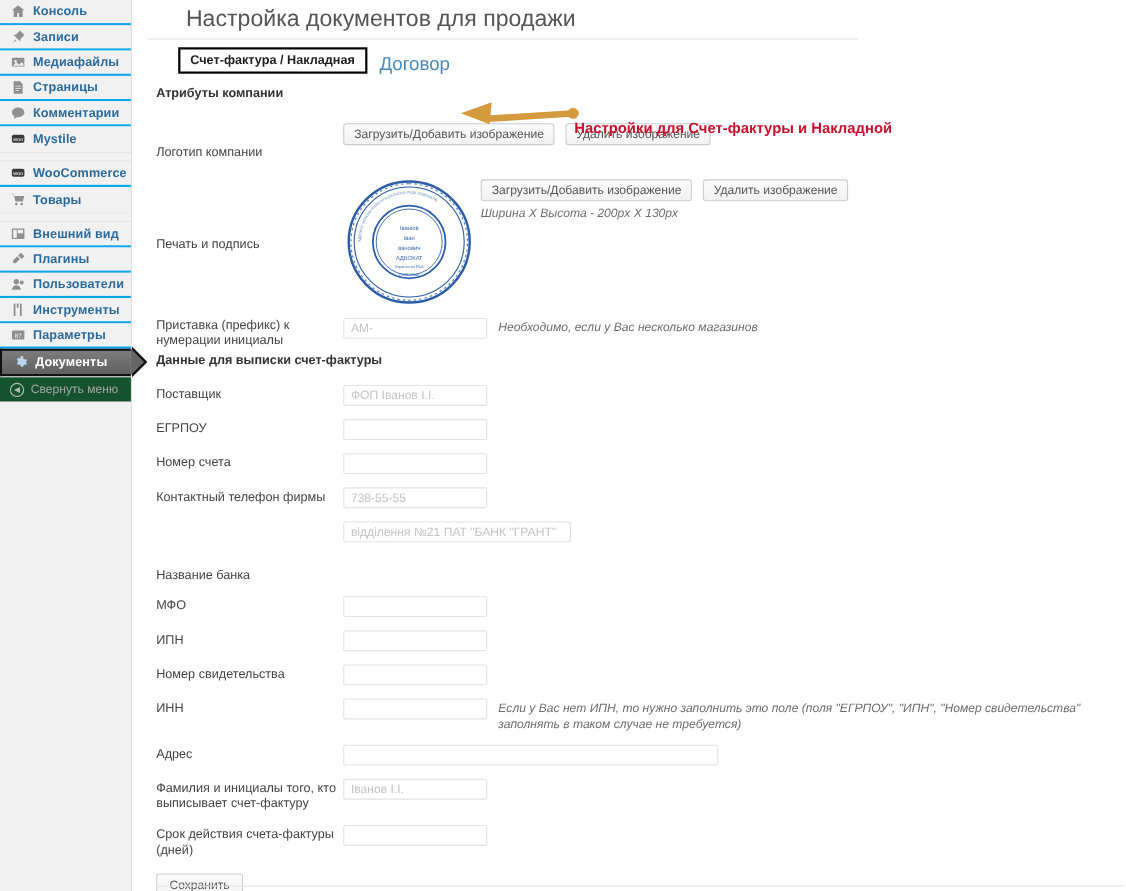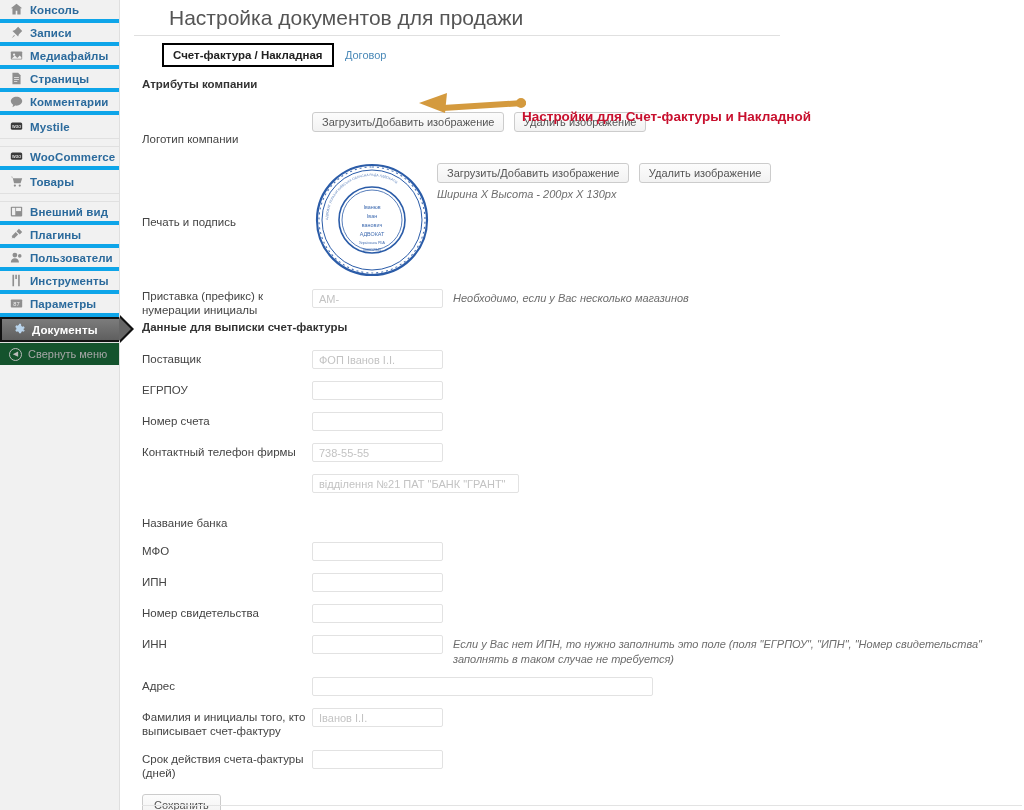--- a/index.html
+++ b/index.html
@@ -17,21 +17,21 @@
     background:#f1f1f1;border-right:1px solid #dfdfdf;
     box-sizing:border-box;
   }
   .menu-group{border-bottom:1px solid #e0e0e0;}
   .menu-item{
     position:relative;
     display:flex;align-items:center;
     height:23px;
     padding:0 0 0 9px;
     box-sizing:border-box;
-    border-bottom:4px solid #0ea5e9;
+    border-bottom:2px solid #0ea5e9;
     background:#f1f1f1;
     cursor:pointer;
   }
   .menu-item:last-child{border-bottom:none;}
   .menu-item .mi-ico{
     width:15px;height:15px;margin-right:6px;flex:0 0 auto;
     display:flex;align-items:center;justify-content:center;
     color:#8f8f8f;font-size:11px;line-height:1;
   }
   .menu-item .mi-label{
@@ -91,21 +91,21 @@
   #tab-active{
     display:inline-block;vertical-align:top;
     border:2px solid #000;
     padding:4px 9px 4px 9px;
     font-size:11.5px;font-weight:bold;color:#222;
     background:#fff;cursor:pointer;
   }
   #tab-other{
     display:inline-block;vertical-align:top;
     padding:6px 8px 4px 8px;
-    font-size:11px;color:#4a89b8;cursor:pointer;
+    font-size:17px;color:#4a89b8;cursor:pointer;
     text-decoration:none;
   }
   
   #annot-arrow{position:absolute;left:283px;top:46px;width:110px;height:26px;}
   #annot-text{
     position:absolute;left:388px;top:66px;
     color:#c8102e;font-weight:bold;font-size:13.5px;
     white-space:nowrap;
   }
   

